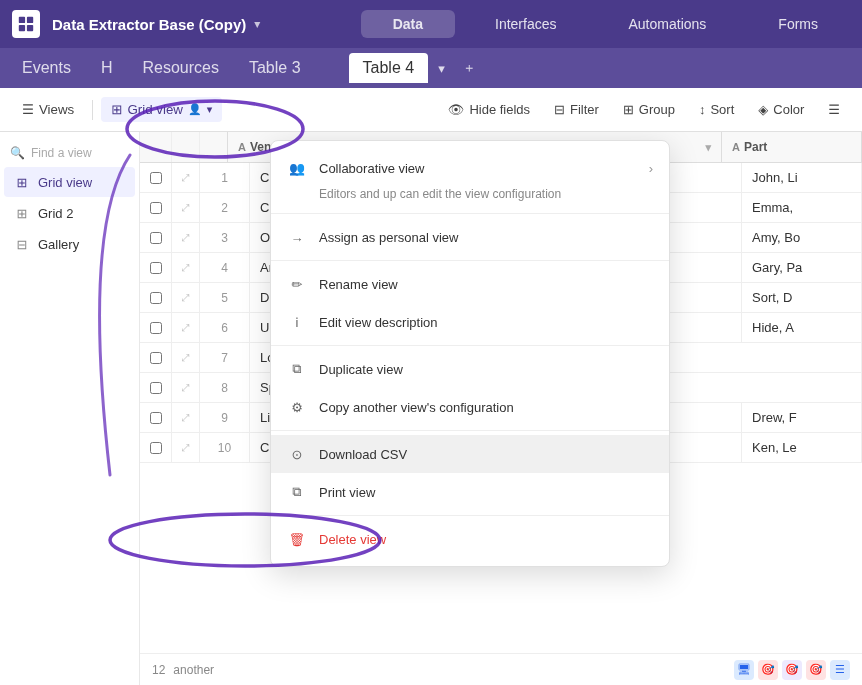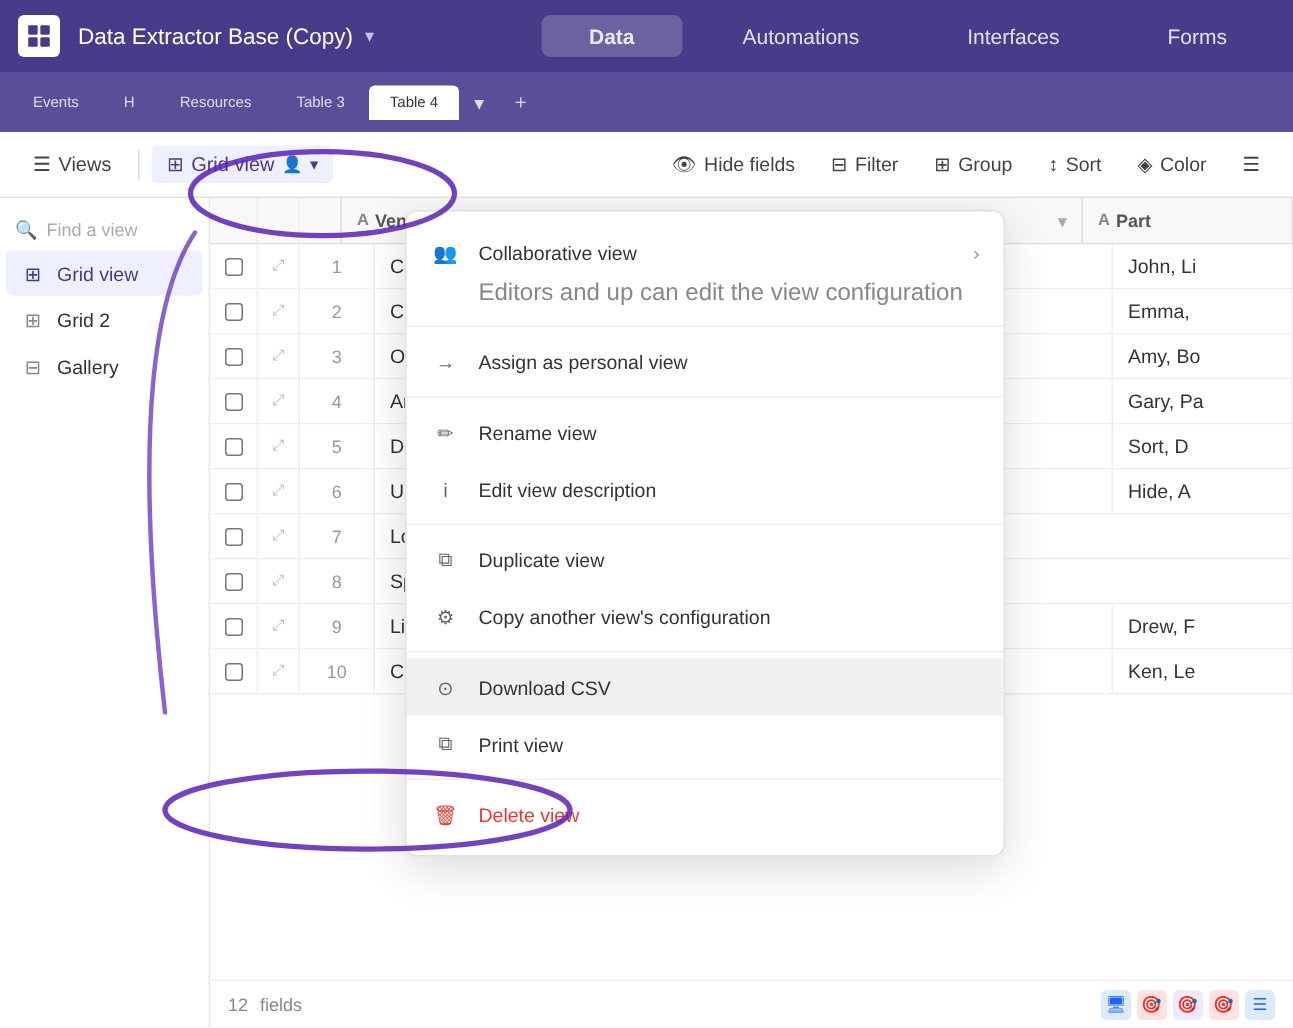--- a/index.html
+++ b/index.html
@@ -17,21 +17,21 @@
     }
     .top-nav-logo {
       width: 28px; height: 28px;
       background: white;
       border-radius: 4px;
       display: flex; align-items: center; justify-content: center;
       margin-right: 4px;
     }
     .top-nav-logo svg { width: 18px; height: 18px; }
     .app-title {
-      font-weight: 400;
+      font-weight: 700;
       font-size: 15px;
       color: white;
       margin-right: 0;
     }
     .chevron-icon { color: rgba(255,255,255,0.7); font-size: 12px; }
     .nav-spacer { flex: 1; }
     .nav-tab {
       padding: 6px 32px;
       border-radius: 6px;
       color: rgba(255,255,255,0.85);
@@ -47,26 +47,27 @@
       padding: 0 8px;
       height: 40px;
       color: white;
       gap: 2px;
     }
     .tab-item {
       padding: 6px 14px;
       border-radius: 4px 4px 0 0;
       color: rgba(255,255,255,0.8);
       cursor: pointer;
-      font-size: 10px;
+      font-size: 16px;
     }
     .tab-item.active {
       background: white;
       color: #333;
       font-weight: 500;
+      margin-left: 32px;
     }
     .tab-more {
       padding: 4px 8px;
       color: rgba(255,255,255,0.8);
       cursor: pointer;
     }
     .tab-add {
       padding: 4px 8px;
       color: rgba(255,255,255,0.8);
       cursor: pointer;
@@ -217,21 +218,21 @@
       width: 20px; height: 20px;
       display: flex; align-items: center; justify-content: center;
       color: #666;
       flex-shrink: 0;
     }
     .dropdown-item.danger .item-icon { color: #e53935; }
     .dropdown-item .item-text { flex: 1; }
     .dropdown-item .item-arrow { color: #999; }
     .sub-text {
       padding: 0 16px 8px 48px;
-      font-size: 16px;
+      font-size: 12px;
       color: #888;
     }
     .download-item {
       background: #f0f0f0;
     }
 
     
     .annotation-overlay {
       position: fixed;
       top: 0; left: 0;
@@ -285,22 +286,22 @@
       <rect x="2" y="2" width="7" height="7" rx="1"></rect>
       <rect x="11" y="2" width="7" height="7" rx="1"></rect>
       <rect x="2" y="11" width="7" height="7" rx="1"></rect>
       <rect x="11" y="11" width="7" height="7" rx="1"></rect>
     </svg>
   </div>
   <span class="app-title">Data Extractor Base (Copy)</span>
   <span class="chevron-icon">▾</span>
   <div class="nav-spacer"></div>
   <div class="nav-tab" style="background:rgba(255,255,255,0.2);font-weight:600;">Data</div>
+  <div class="nav-tab">Interfaces</div>
   <div class="nav-tab">Automations</div>
-  <div class="nav-tab">Interfaces</div>
   <div class="nav-tab">Forms</div>
 </div>
 
 <div class="tab-bar">
   <div class="tab-item">Events</div>
   <div class="tab-item">H</div>
   <div class="tab-item">Resources</div>
   <div class="tab-item">Table 3</div>
   <div class="tab-item active">Table 4</div>
   <div class="tab-more">▾</div>
@@ -469,21 +470,21 @@
           </div>
       <div class="expand-col" style="font-size:10px;color:#bbb;">⤢</div>
       <div class="td-cell num">10</div>
       <div class="td-cell wide">Cafe Venue</div>
       <div class="td-cell part">Ken, Le</div>
     </div>
       </div>
 
     <div class="status-bar">
       <span>12</span>
-      <span>fields</span>
+      <span>another</span>
       <div style="flex:1"></div>
       <div class="status-icons">
         <div class="icon-badge blue">🖥</div>
         <div class="icon-badge red">🎯</div>
         <div class="icon-badge purple">🎯</div>
         <div class="icon-badge red">🎯</div>
         <div class="icon-badge blue">☰</div>
       </div>
     </div>
 

